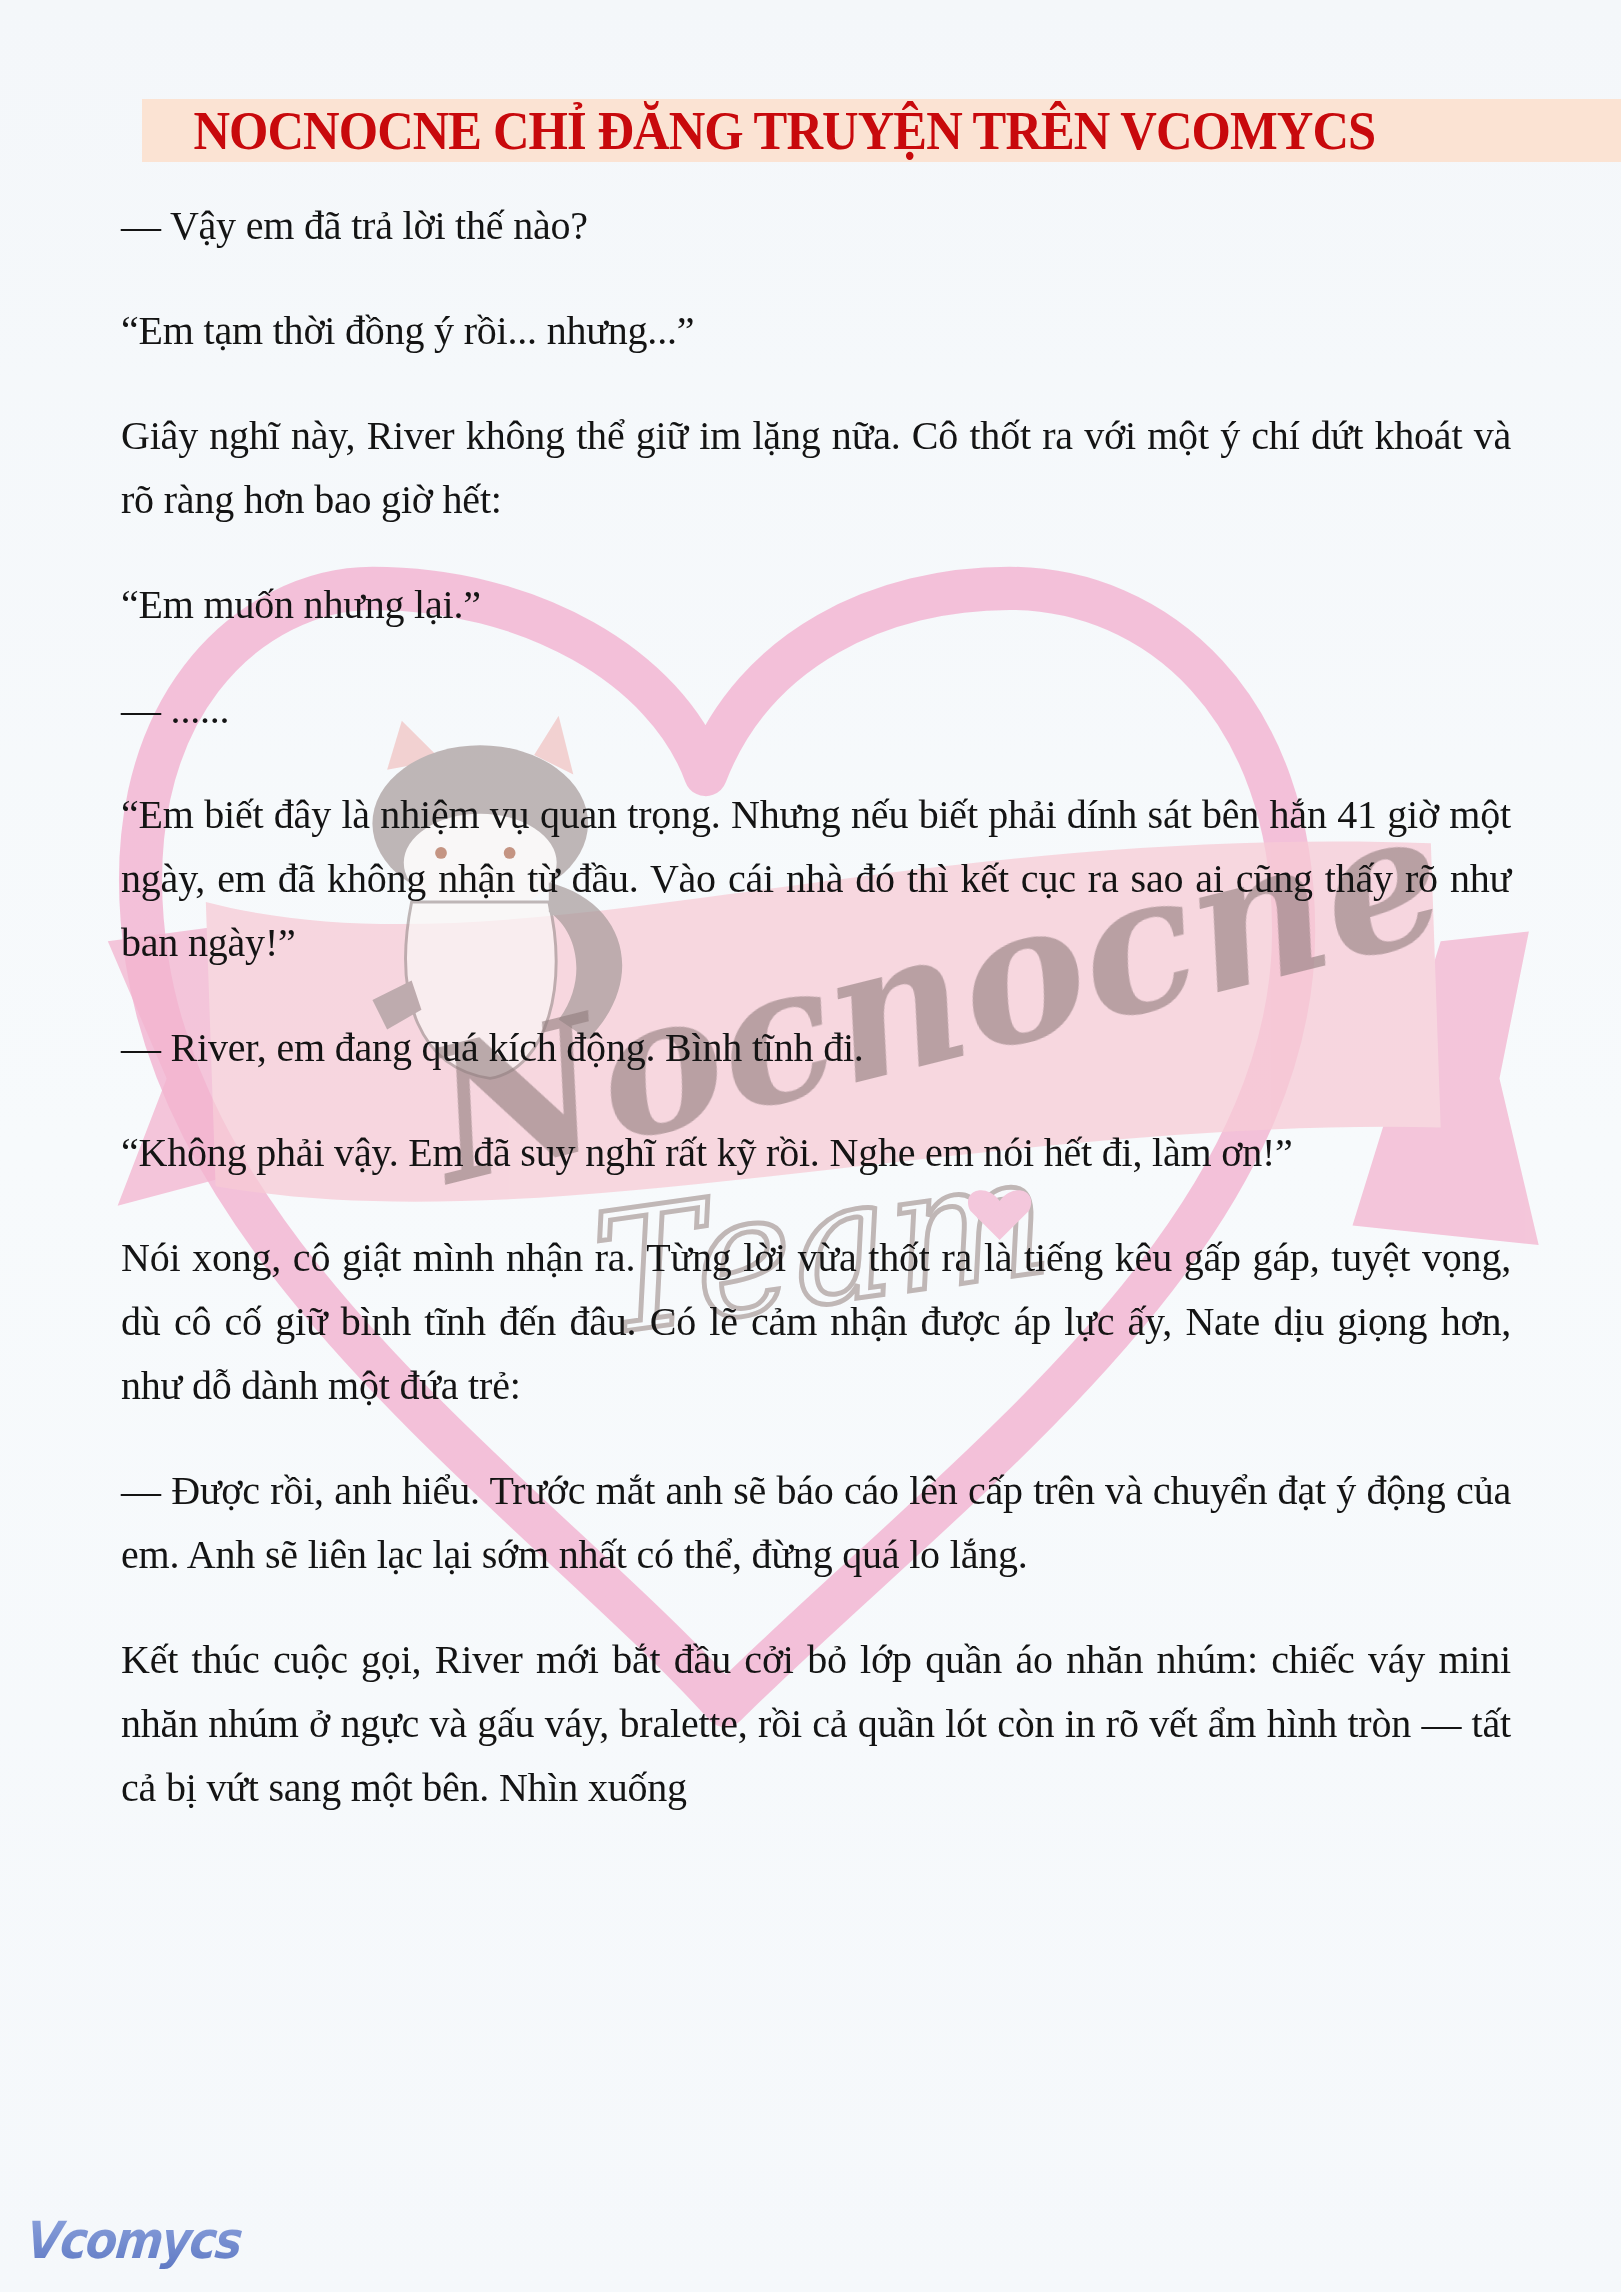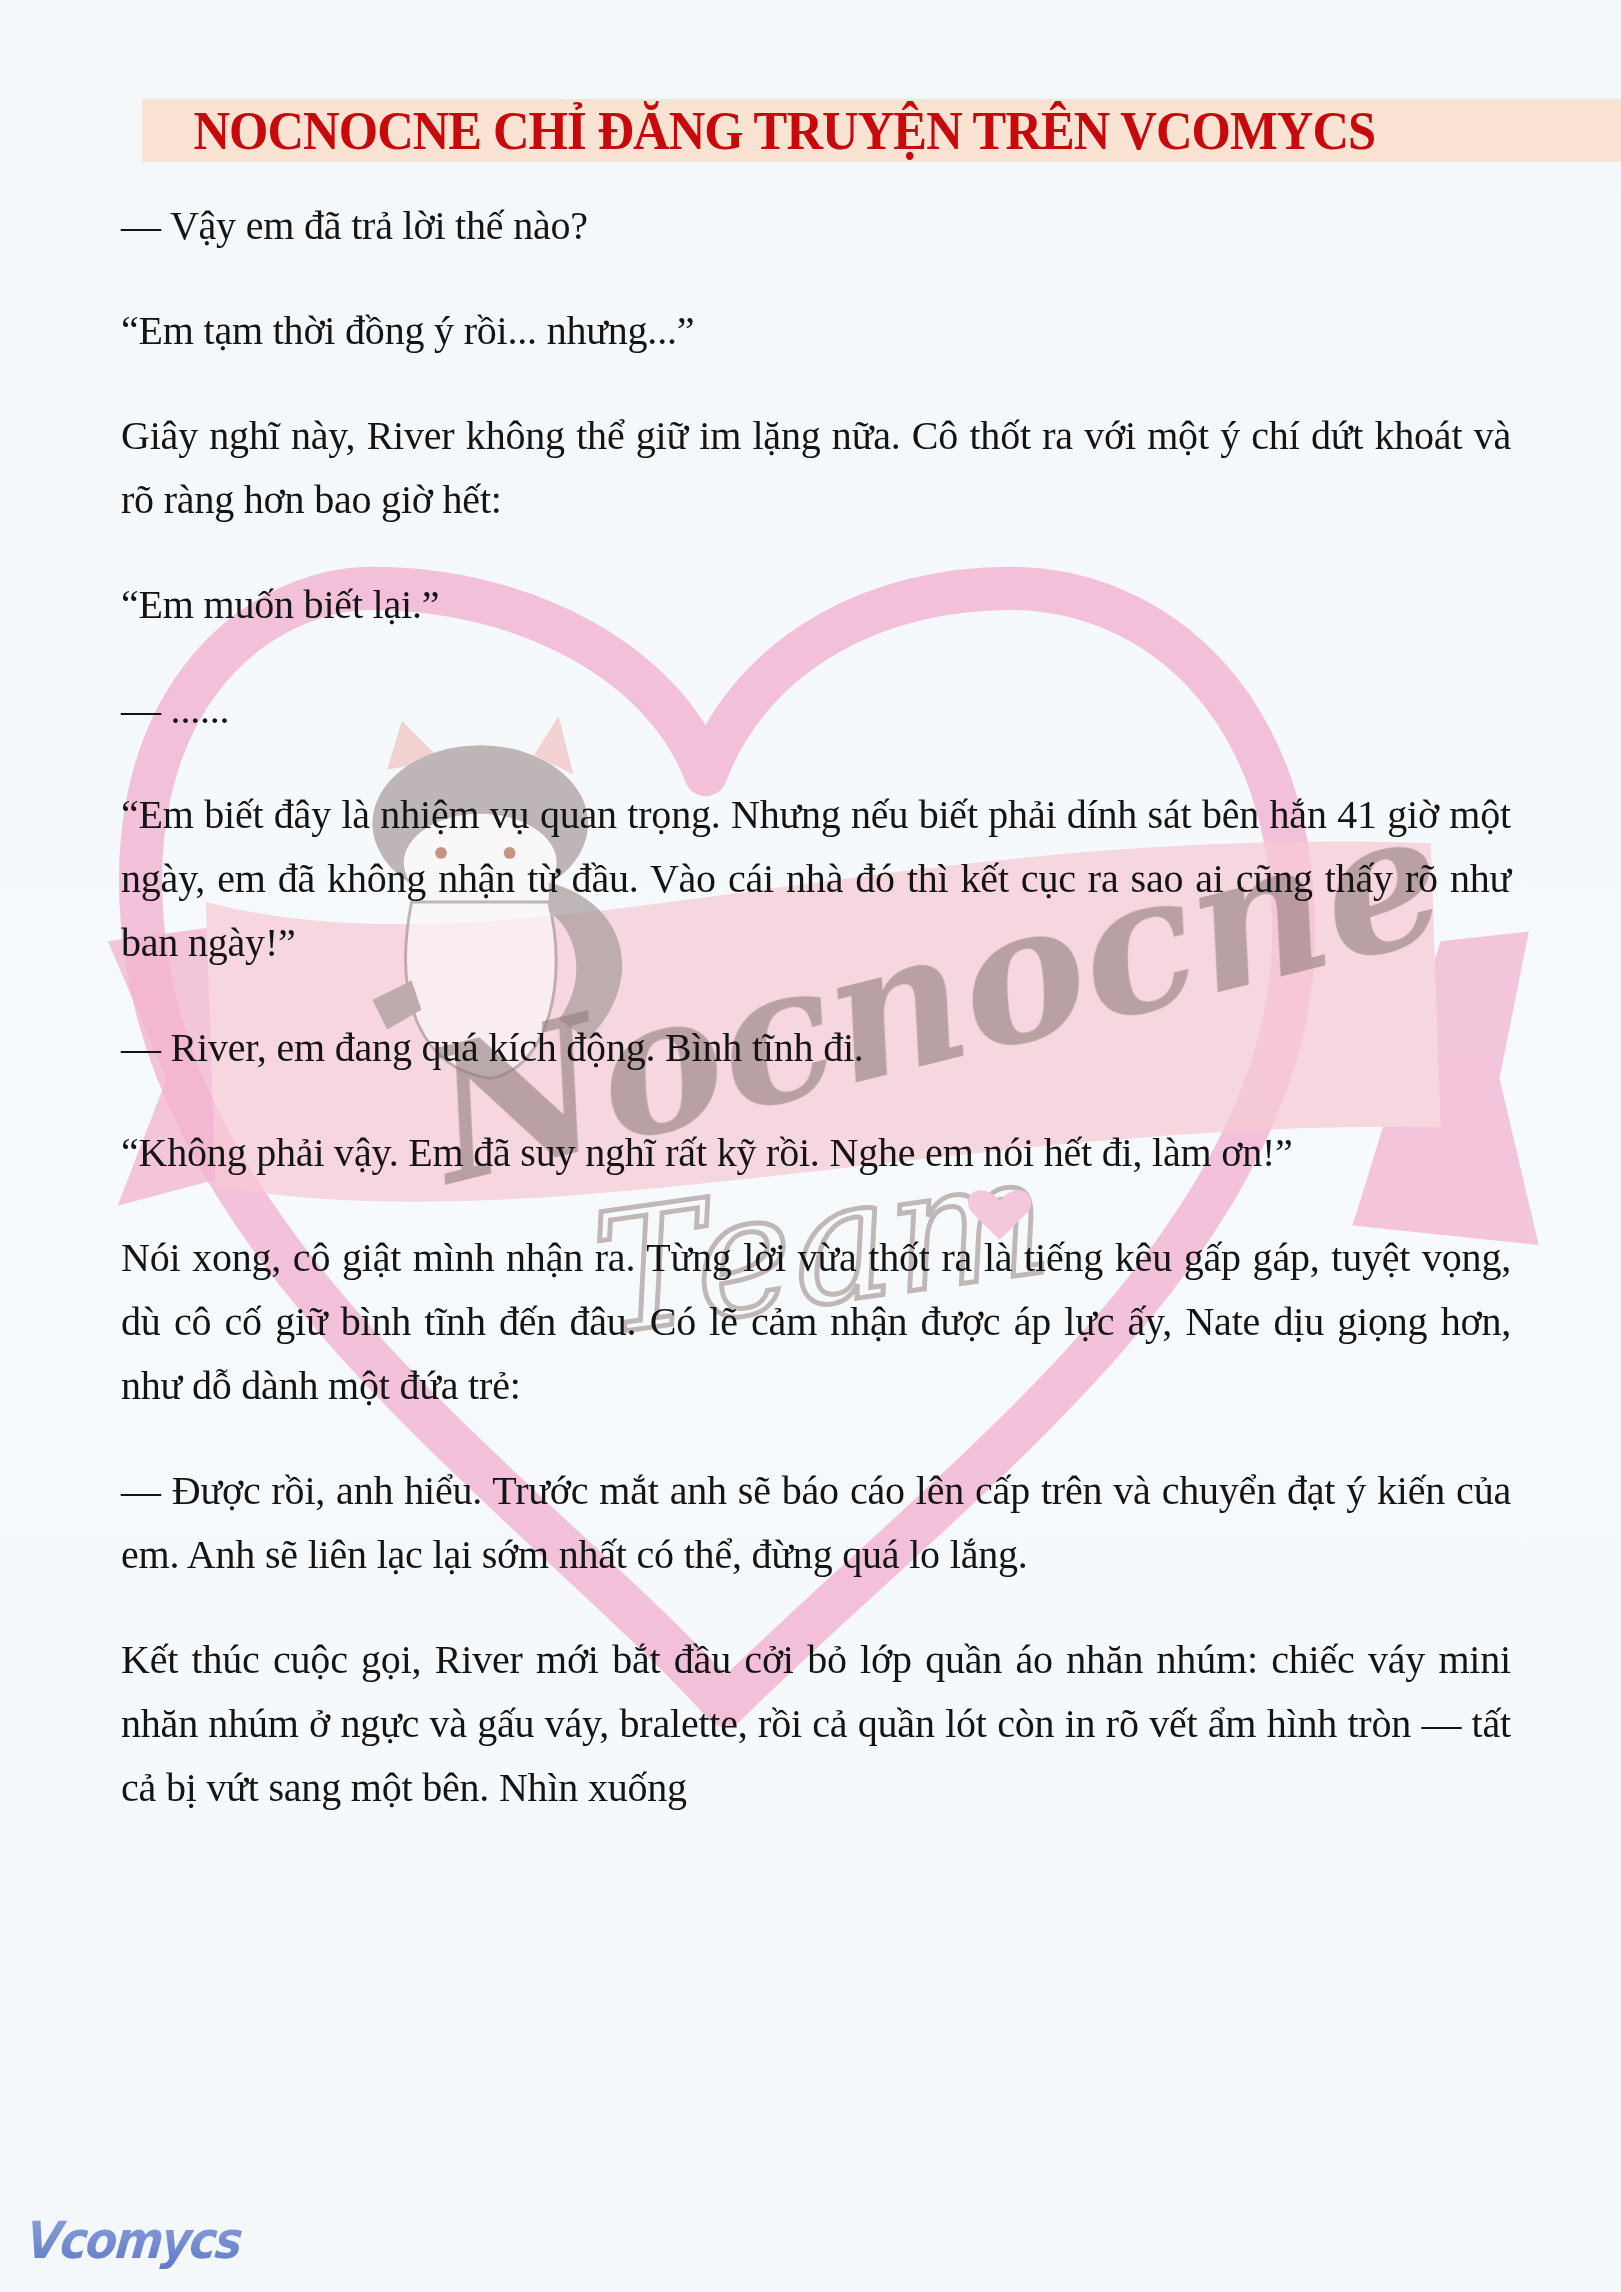--- a/index.html
+++ b/index.html
@@ -149,26 +149,26 @@
 </svg>
 
 <div class="title-band">
   <div class="title-text">NOCNOCNE CHỈ ĐĂNG TRUYỆN TRÊN VCOMYCS</div>
 </div>
 
 <div class="content">
   <p class="para">— Vậy em đã trả lời thế nào?</p>
   <p class="para">“Em tạm thời đồng ý rồi... nhưng...”</p>
   <p class="para">Giây nghĩ này, River không thể giữ im lặng nữa. Cô thốt ra với một ý chí dứt khoát và rõ ràng hơn bao giờ hết:</p>
-  <p class="para">“Em muốn biết lại.”</p>
+  <p class="para">“Em muốn nhưng lại.”</p>
   <p class="para">— ......</p>
   <p class="para">“Em biết đây là nhiệm vụ quan trọng. Nhưng nếu biết phải dính sát bên hắn 41 giờ một ngày, em đã không nhận từ đầu. Vào cái nhà đó thì kết cục ra sao ai cũng thấy rõ như ban ngày!”</p>
   <p class="para">— River, em đang quá kích động. Bình tĩnh đi.</p>
   <p class="para">“Không phải vậy. Em đã suy nghĩ rất kỹ rồi. Nghe em nói hết đi, làm ơn!”</p>
   <p class="para">Nói xong, cô giật mình nhận ra. Từng lời vừa thốt ra là tiếng kêu gấp gáp, tuyệt vọng, dù cô cố giữ bình tĩnh đến đâu. Có lẽ cảm nhận được áp lực ấy, Nate dịu giọng hơn, như dỗ dành một đứa trẻ:</p>
-  <p class="para">— Được rồi, anh hiểu. Trước mắt anh sẽ báo cáo lên cấp trên và chuyển đạt ý kiến của em. Anh sẽ liên lạc lại sớm nhất có thể, đừng quá lo lắng.</p>
+  <p class="para">— Được rồi, anh hiểu. Trước mắt anh sẽ báo cáo lên cấp trên và chuyển đạt ý động của em. Anh sẽ liên lạc lại sớm nhất có thể, đừng quá lo lắng.</p>
   <p class="para">Kết thúc cuộc gọi, River mới bắt đầu cởi bỏ lớp quần áo nhăn nhúm: chiếc váy mini nhăn nhúm ở ngực và gấu váy, bralette, rồi cả quần lót còn in rõ vết ẩm hình tròn — tất cả bị vứt sang một bên. Nhìn xuống</p>
 </div>
 
 <div class="footer-logo">
   <span class="footer-logo-text">Vcomycs</span>
 </div>
 
 
 </body></html>

